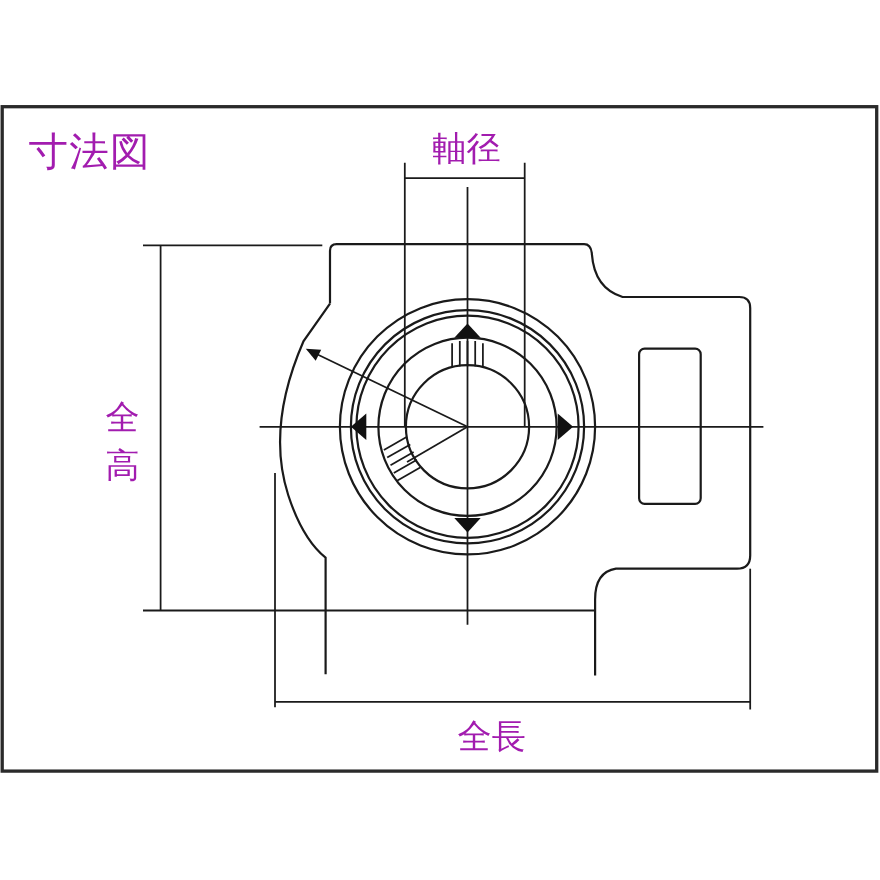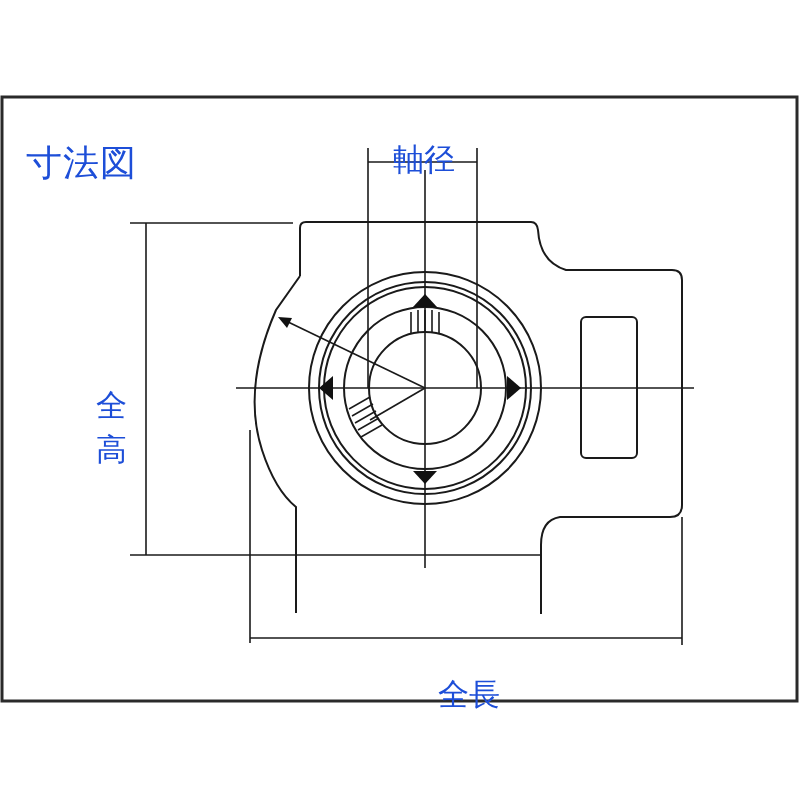--- a/index.html
+++ b/index.html
@@ -2,25 +2,25 @@
 <html><head>
   <meta charset="utf-8">
   <style>
     html, body { margin: 0; padding: 0; background: #ffffff; }
     body { width: 800px; height: 800px; position: relative; overflow: hidden; font-family: "DejaVu Sans", sans-serif; }
     #drawing { position: absolute; left: 0; top: 0; width: 800px; height: 800px; }
     .ln { stroke: #1a1a1a; stroke-width: 2; fill: none; }
     .ln-thin { stroke: #1a1a1a; stroke-width: 1.6; fill: none; }
     .frame { stroke: #2a2a2a; stroke-width: 3; fill: #ffffff; }
     .fill-dark { fill: #111111; stroke: none; }
-    .label { position: absolute; color: #1d4ed8; font-family: "DejaVu Sans", sans-serif; white-space: nowrap; margin-top: 25px; }
+    .label { position: absolute; color: #a21caf; font-family: "DejaVu Sans", sans-serif; white-space: nowrap; }
     .title { left: 26px; top: 114px; font-size: 36px; letter-spacing: 1px; }
     .shaft { left: 393px; top: 114px; font-size: 31px; }
     .height-label { left: 96px; top: 358px; font-size: 31px; line-height: 44px; width: 36px; white-space: normal; word-break: break-all; }
-    .length-label { left: 438px; top: 649px; font-size: 31px; }
+    .length-label { left: 416px; top: 649px; font-size: 31px; }
   </style>
 </head>
 <body>
 
 <svg id="drawing" viewBox="0 0 800 800" xmlns="http://www.w3.org/2000/svg">
 
   <rect class="frame" x="2" y="97" width="795" height="604"></rect>
 
   <path class="ln" d="M300,276 L300,228 Q300,222 306,222 L531,222 Q537,222 538,230
            Q540,262 566,270 L672,270 Q682,270 682,280 L682,505 Q682,517 670,517

